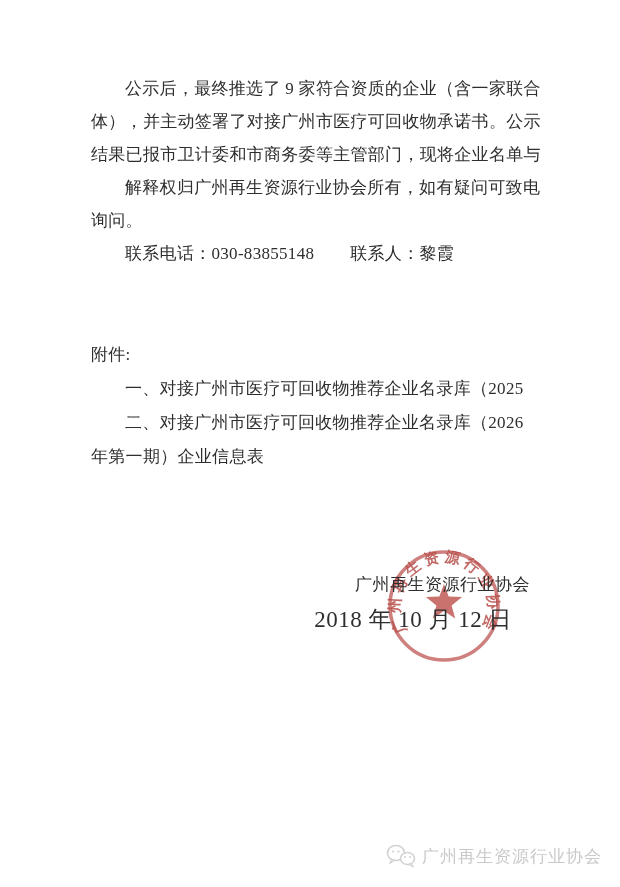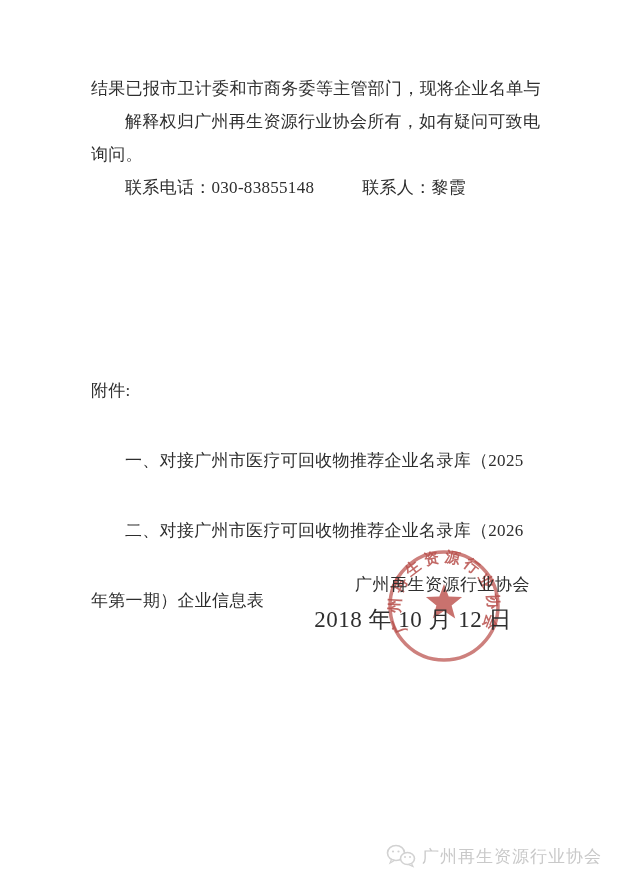--- a/index.html
+++ b/index.html
@@ -10,26 +10,26 @@
     overflow:hidden;
     font-family:"Liberation Serif","DejaVu Serif",serif;
     color:#2e2e2e;
   }
   .body-text{
     position:absolute;top:72px;left:91px;width:452px;
     font-size:17px;line-height:33px;letter-spacing:0.3px;
   }
   .body-text .line{white-space:nowrap;}
   .indent{text-indent:34px;}
-  .contact-gap{margin-left:48px;}
+  .contact-gap{margin-left:36px;}
   .attachments{
     position:absolute;top:338px;left:91px;width:460px;
     font-size:17px;line-height:34px;letter-spacing:0.3px;
   }
-  .attachments .line{white-space:nowrap;margin-top:36px;}
+  .attachments .line{white-space:nowrap;}
   .sig-org{
     position:absolute;top:573px;right:90px;
     font-size:17px;letter-spacing:0.5px;z-index:2;
   }
   .sig-date{
     position:absolute;top:604px;right:108px;
     font-size:23px;letter-spacing:0.5px;z-index:2;
   }
   .seal{
     position:absolute;left:379px;top:541px;width:130px;height:130px;z-index:1;
@@ -39,20 +39,22 @@
     display:flex;align-items:center;gap:6px;
     color:#c9c9c9;font-size:17px;letter-spacing:1px;z-index:2;
   }
 </style>
 </head>
 <body>
 
 <div class="page">
 
   <div class="body-text">
+    <div class="line indent">公示后，最终推选了 9 家符合资质的企业（含一家联合</div>
+    <div class="line">体），并主动签署了对接广州市医疗可回收物承诺书。公示</div>
     <div class="line">结果已报市卫计委和市商务委等主管部门，现将企业名单与</div>
     <div class="line indent">解释权归广州再生资源行业协会所有，如有疑问可致电</div>
     <div class="line">询问。</div>
     <div class="line indent">
       <span>联系电话：</span><span>030-83855148</span><span class="contact-gap">联系人：</span><span>黎霞</span>
     </div>
   </div>
 
   <div class="attachments">
     <div class="line">附件:</div>

